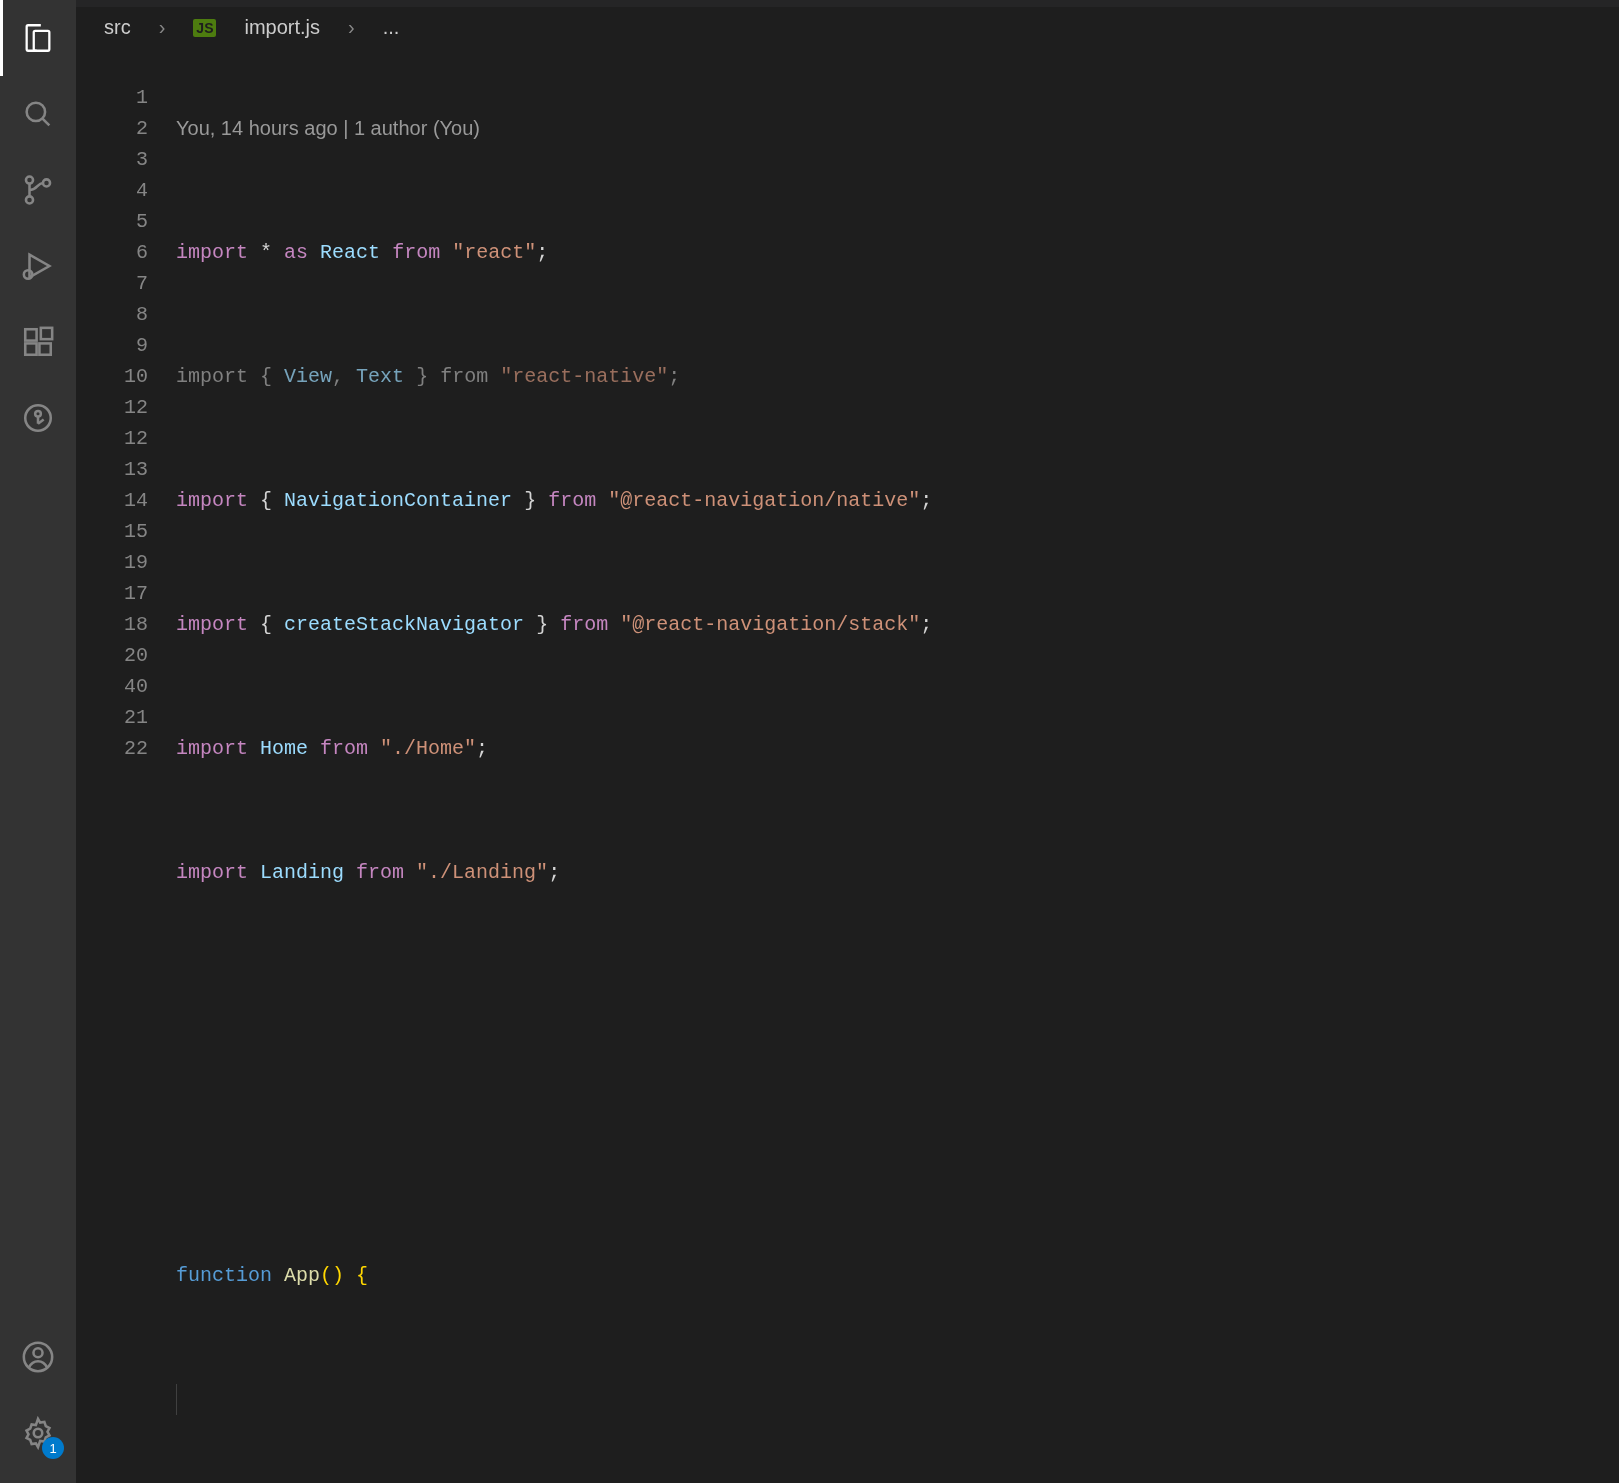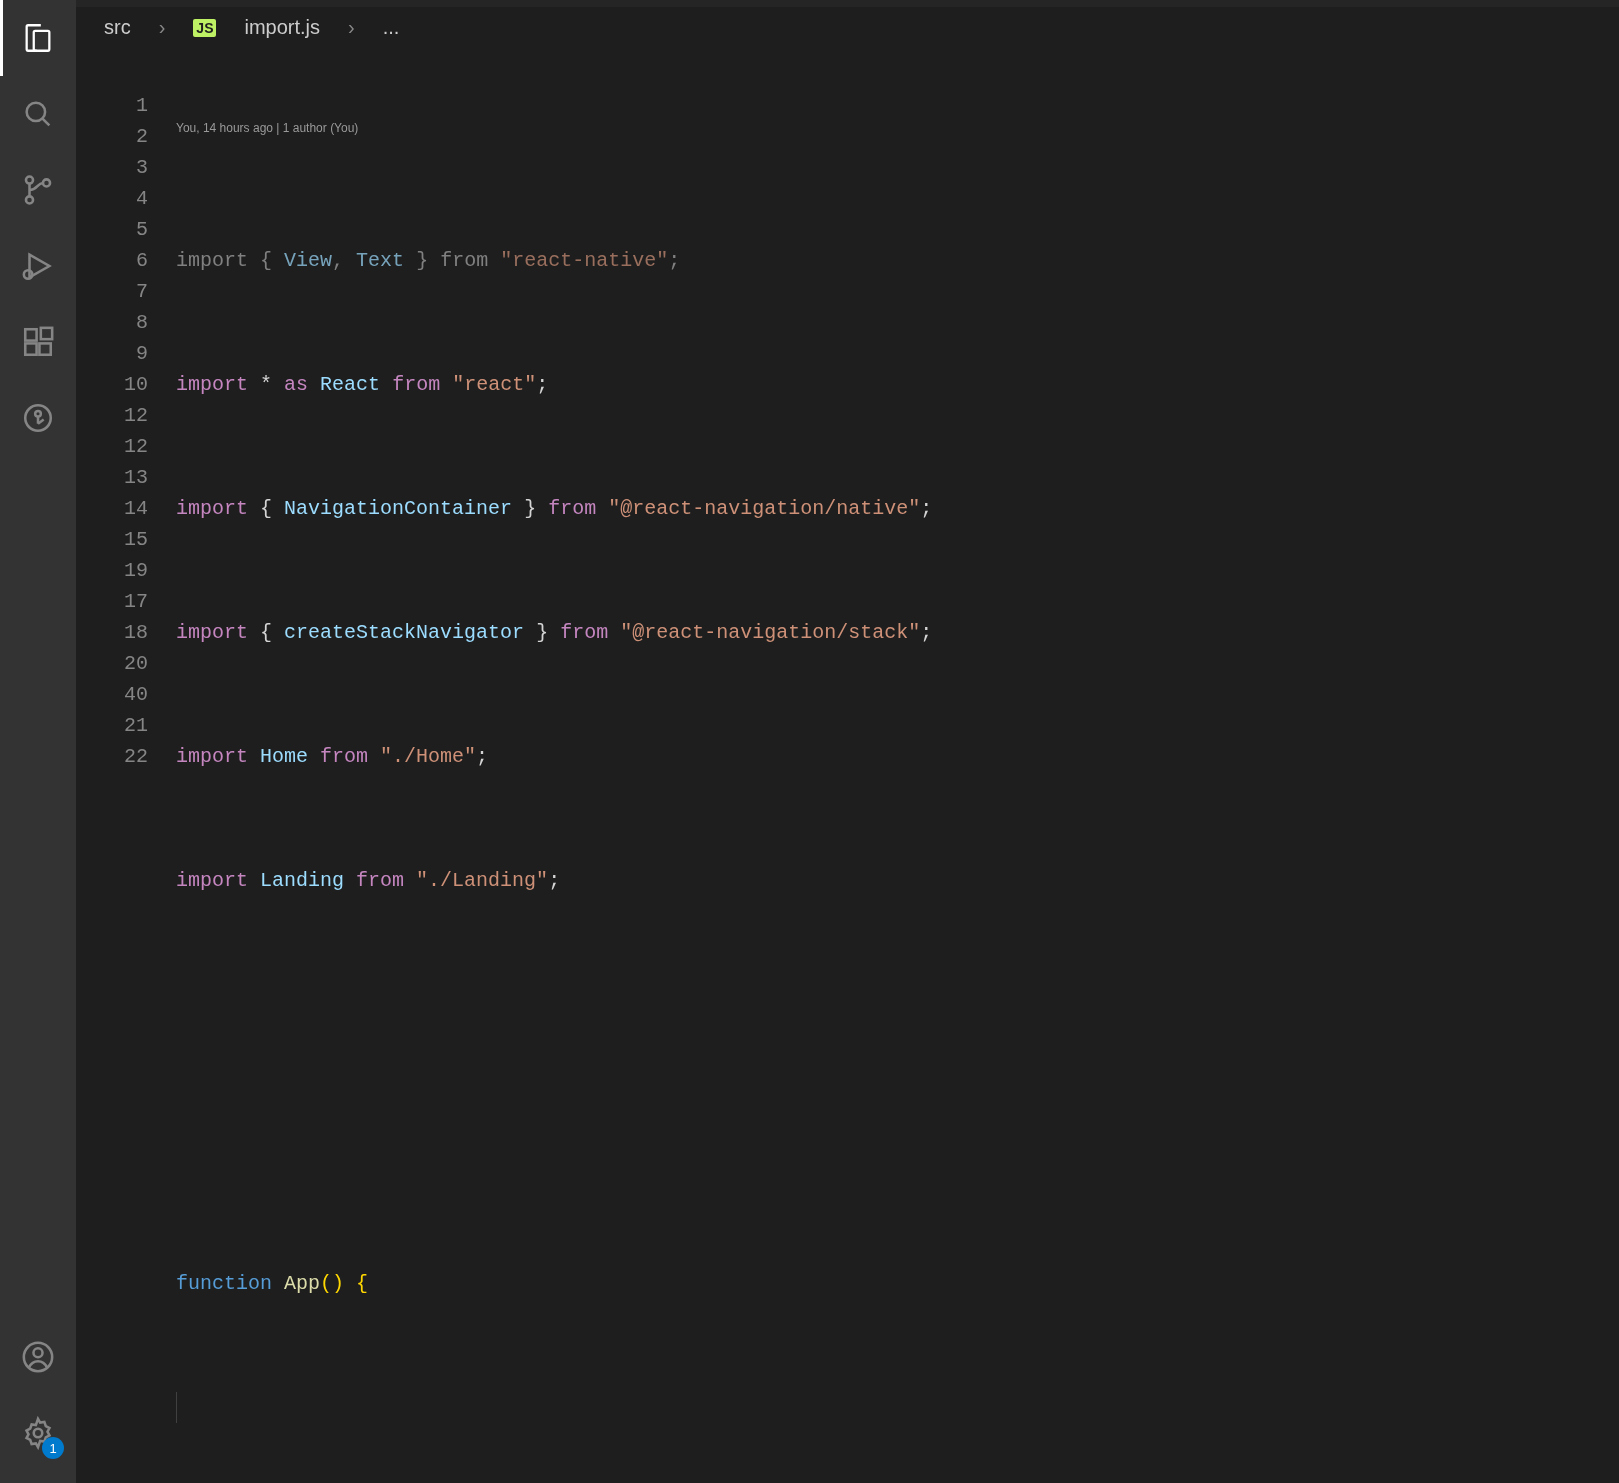--- a/index.html
+++ b/index.html
@@ -45,36 +45,36 @@
   .main { flex: 1; display: flex; flex-direction: column; background: #1e1e1e; min-width: 0; }
   .tab-row { height: 8px; background: #252526; border-bottom: 1px solid #1e1e1e; }
 
   .breadcrumbs {
     display: flex; align-items: center; gap: 28px;
     padding: 8px 28px; color: #cccccc;
     font-family: -apple-system, 'Segoe UI', sans-serif; font-size: 20px;
   }
   .bc-chevron { color: #888; }
   .js-badge {
-    background: #bef264; color: #1e1e1e; font-weight: 700;
+    background: #4d7c0f; color: #1e1e1e; font-weight: 700;
     font-size: 14px; padding: 1px 3px; border-radius: 2px;
     font-family: -apple-system, sans-serif;
   }
 
   .editor { flex: 1; display: flex; padding-top: 4px; overflow: hidden; }
   .gutter {
     width: 100px; text-align: right; color: #858585;
     padding-right: 28px; user-select: none; flex-shrink: 0;
     font-size: 20px; line-height: 31px;
   }
   .code { flex: 1; font-size: 20px; line-height: 31px; white-space: pre; }
   .codelens {
-    color: #999999; font-size: 12px;
+    color: #999999; font-size: 20px;
     font-family: -apple-system, 'Segoe UI', sans-serif;
-    margin-bottom: 8px;
+    margin-bottom: 0;
   }
   .line { height: 31px; position: relative; }
   .guide {
     display: inline-block; border-left: 1px solid #404040;
     height: 31px; vertical-align: top; box-sizing: border-box;
   }
 
   
   .tk-kw  { color: #c586c0; }  
   .tk-kw2 { color: #569cd6; }  
@@ -188,24 +188,24 @@
       <div class="line">18</div>
       <div class="line">20</div>
       <div class="line">40</div>
       <div class="line">21</div>
       <div class="line">22</div>
     </div>
 
     <div class="code">
       <div class="codelens">You, 14 hours ago | 1 author (You)</div>
 
+      <div class="line"><span class="tk-kw">import</span> <span class="tk-wht">*</span> <span class="tk-kw">as</span> <span class="tk-var">React</span> <span class="tk-kw">from</span> <span class="tk-str">"react"</span><span class="tk-pn">;</span></div>
+
       <div class="line tk-grey"><span>import</span> <span>{</span> <span class="tk-var" style="opacity:.7">View</span><span>,</span> <span class="tk-var" style="opacity:.7">Text</span> <span>}</span> <span>from</span> <span class="tk-str" style="opacity:.7">"react-native"</span><span>;</span></div>
 
-      <div class="line"><span class="tk-kw">import</span> <span class="tk-wht">*</span> <span class="tk-kw">as</span> <span class="tk-var">React</span> <span class="tk-kw">from</span> <span class="tk-str">"react"</span><span class="tk-pn">;</span></div>
-
       <div class="line"><span class="tk-kw">import</span> <span class="tk-pn">{</span> <span class="tk-var">NavigationContainer</span> <span class="tk-pn">}</span> <span class="tk-kw">from</span> <span class="tk-str">"@react-navigation/native"</span><span class="tk-pn">;</span></div>
 
       <div class="line"><span class="tk-kw">import</span> <span class="tk-pn">{</span> <span class="tk-var">createStackNavigator</span> <span class="tk-pn">}</span> <span class="tk-kw">from</span> <span class="tk-str">"@react-navigation/stack"</span><span class="tk-pn">;</span></div>
 
       <div class="line"><span class="tk-kw">import</span> <span class="tk-var">Home</span> <span class="tk-kw">from</span> <span class="tk-str">"./Home"</span><span class="tk-pn">;</span></div>
 
       <div class="line"><span class="tk-kw">import</span> <span class="tk-var">Landing</span> <span class="tk-kw">from</span> <span class="tk-str">"./Landing"</span><span class="tk-pn">;</span></div>
 
       <div class="line"></div>
 

